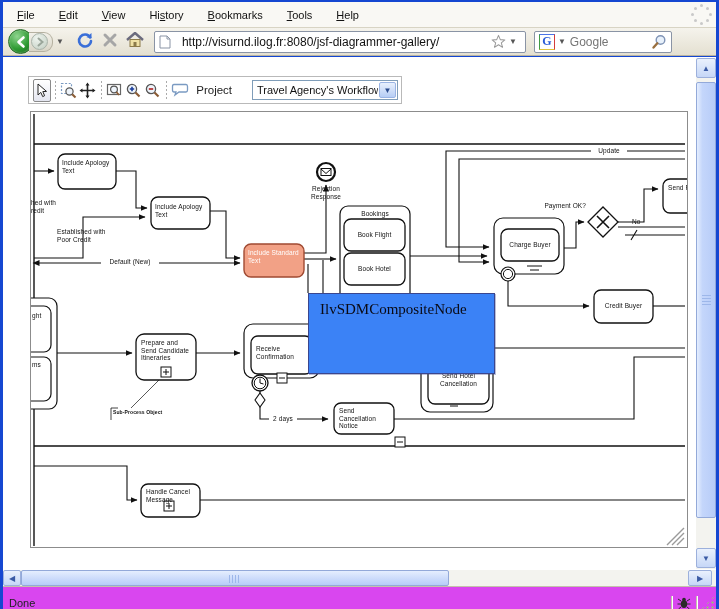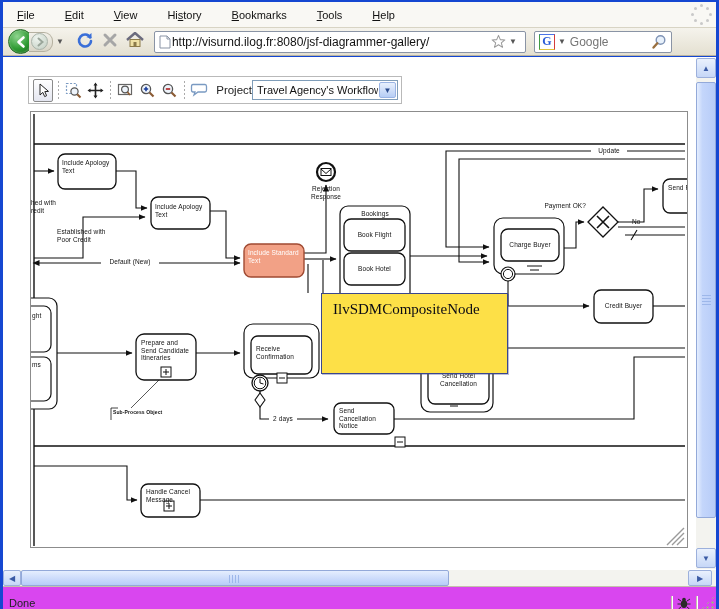--- a/index.html
+++ b/index.html
@@ -1,63 +1,63 @@
 <!DOCTYPE html>
 <html><head>
 <meta charset="utf-8">
 <style>
   * { margin:0; padding:0; box-sizing:border-box; }
   html,body { width:719px; height:609px; }
   body { font-family:"Liberation Sans", sans-serif; position:relative; background:#1547d1; overflow:hidden; }
   .win { position:absolute; inset:0; }
 
   
-  .menubar { position:absolute; left:3px; top:2px; right:3px; height:26px; background:#f9f8f4; border-bottom:1px solid #d8d4c4; display:flex; align-items:center; padding-left:6px; gap:14px; }
+  .menubar { position:absolute; left:3px; top:2px; right:3px; height:26px; background:#f9f8f4; border-bottom:1px solid #d8d4c4; display:flex; align-items:center; padding-left:6px; gap:8px; }
   .menu-item { font-size:11px; color:#111; padding:4px 8px; cursor:default; }
   .menu-item u { text-decoration:underline; }
   .throbber { position:absolute; right:2px; top:0; width:24px; height:24px; }
   .throbber span { position:absolute; width:3px; height:3px; border-radius:50%; background:#c9c9c9; }
 
   
   .navbar { position:absolute; left:3px; top:28px; right:3px; height:28px; background:linear-gradient(#f5f3ec,#e4e0d1); border-bottom:1px solid #b9b4a1; display:flex; align-items:center; }
   .navbtn { display:flex; align-items:center; justify-content:center; }
   .back-btn { width:25px; height:25px; border-radius:50%; margin-left:5px; background:radial-gradient(circle at 35% 28%, #8fd58f, #2f9b33 55%, #176317); border:1px solid #276c27; box-shadow:inset 0 0 2px rgba(255,255,255,.6); }
   .fwd-wrap { width:24px; height:20px; background:linear-gradient(#f2f1ea,#d9d5c6); border:1px solid #b5b1a0; border-left:none; border-radius:0 9px 9px 0; margin-left:-4px; display:flex; align-items:center; }
   .fwd-btn { width:17px; height:17px; border-radius:50%; margin-left:2px; background:radial-gradient(circle at 35% 28%, #eef4ee, #c2cec2); border:1px solid #a9b3a9; }
   .navcaret { font-size:8px; color:#555; margin:0 4px 0 3px; }
   .tool-ico { margin-left:8px; }
   .urlbar { height:22px; width:372px; margin-left:10px; background:#fff; border:1px solid #8a94a5; border-radius:2px; display:flex; align-items:center; padding:0 4px; }
-  .urlbar input { flex:1; border:none; outline:none; font-size:12px; color:#111; font-family:"Liberation Sans",sans-serif; background:transparent; margin-left:1px; }
+  .urlbar input { flex:1; border:none; outline:none; font-size:12px; color:#111; font-family:"Liberation Sans",sans-serif; background:transparent; margin-left:11px; }
   .searchbox { height:22px; width:138px; margin-left:8px; background:#fff; border:1px solid #8a94a5; border-radius:2px; display:flex; align-items:center; padding:0 4px; }
   .searchbox input { flex:1; width:40px; border:none; outline:none; font-size:12px; color:#9a9a9a; font-family:"Liberation Sans",sans-serif; }
   .gbox { width:16px; height:16px; font-family:"Liberation Serif",serif; font-weight:bold; font-size:12px; color:#2a5bd7; display:flex; align-items:center; justify-content:center; border-top:1px solid #4a74e8; border-right:1px solid #d43b3b; border-bottom:1px solid #e0c43a; border-left:1px solid #3f9b44; }
 
   
   .page { position:absolute; left:3px; top:57px; right:3px; height:513px; background:#fff; }
   .apptoolbar { position:absolute; left:25px; top:19px; width:374px; height:28px; border:1px solid #b9b9b9; background:#fff; display:flex; align-items:center; padding:0 3px; }
   .tbtn { width:23px; height:23px; display:flex; align-items:center; justify-content:center; margin:0 1px; }
   .tbtn.pressed { border:1px solid #8a8a8a; background:linear-gradient(#ffffff,#e4e6f0); border-radius:2px; }
   .tsep { width:5px; height:20px; margin:0 2px; background-image:radial-gradient(circle,#ababab 34%,transparent 36%); background-size:3px 4px; background-repeat:repeat-y; background-position:center; }
-  .project-label { font-size:11.5px; color:#222; margin:0 0 0 6px; }
+  .project-label { font-size:11.5px; color:#222; margin:0 20px 0 6px; }
   .proj-select { width:146px; height:20px; border:1px solid #7f9db9; background:#fff; display:flex; align-items:center; }
   .proj-select .val { flex:1; font-size:11px; color:#111; padding-left:4px; white-space:nowrap; overflow:hidden; }
   .proj-select .dd { width:17px; height:16px; margin:1px; border-radius:2px; background:linear-gradient(#e8f0fd,#b6cdf5); border:1px solid #9ab4e4; color:#2a4b8d; font-size:8px; display:flex; align-items:center; justify-content:center; }
 
   
   .panel { position:absolute; left:27px; top:54px; width:658px; height:437px; border:1px solid #8c8c8c; background:#fff; overflow:hidden; }
   .panel svg { position:absolute; left:0; top:0; }
   .lbl { position:absolute; font-size:6.5px; line-height:1.18; color:#111; letter-spacing:.1px; }
   .lbl.c { text-align:center; } .lbl.r { text-align:right; }
   .lbl.white { color:#fff; }
   .lbl.bgw { background:#fff; padding:0 2px; }
   .lbl.pre { white-space:pre-line; }
   .lbl.tiny { font-size:5px; font-weight:bold; }
 
   
-  .dtooltip { position:absolute; left:290px; top:181px; width:187px; height:81px; background:#fde047; border:1px solid #3a468e; font-family:"Liberation Serif",serif; color:#0a0a14; box-shadow:1px 1px 0 rgba(60,70,140,.35); }
+  .dtooltip { position:absolute; left:277px; top:181px; width:187px; height:81px; background:#3b82f6; border:1px solid #3a468e; font-family:"Liberation Serif",serif; color:#0a0a14; box-shadow:1px 1px 0 rgba(60,70,140,.35); }
   .dtooltip .ttl { font-size:15px; padding:7px 11px 3px 11px; }
   .dtooltip .row { display:flex; justify-content:space-between; font-size:15px; padding:4px 12px 0 11px; }
 
   
   .vscroll { position:absolute; left:693px; top:1px; width:20px; height:511px; background:#f3f3ef; }
   .sbtn { position:absolute; width:20px; height:20px; background:linear-gradient(#eaf1fd,#c6d7f7); border:1px solid #9cb0dc; border-radius:2px; color:#3b5ba5; font-size:8px; display:flex; align-items:center; justify-content:center; }
   .vthumb { position:absolute; left:0; top:24px; width:20px; height:436px; background:linear-gradient(90deg,#e5eefe,#c4d6fb 30%,#b7ccf8); border:1px solid #93a9d9; border-radius:2px; }
   .vgrip { position:absolute; left:5px; top:50%; margin-top:-5px; width:9px; height:10px;
      background:repeating-linear-gradient(#9db7ea 0 1px, transparent 1px 3px); }
   .hscroll { position:absolute; left:3px; top:570px; width:713px; height:16px; background:#f3f3ef; }

